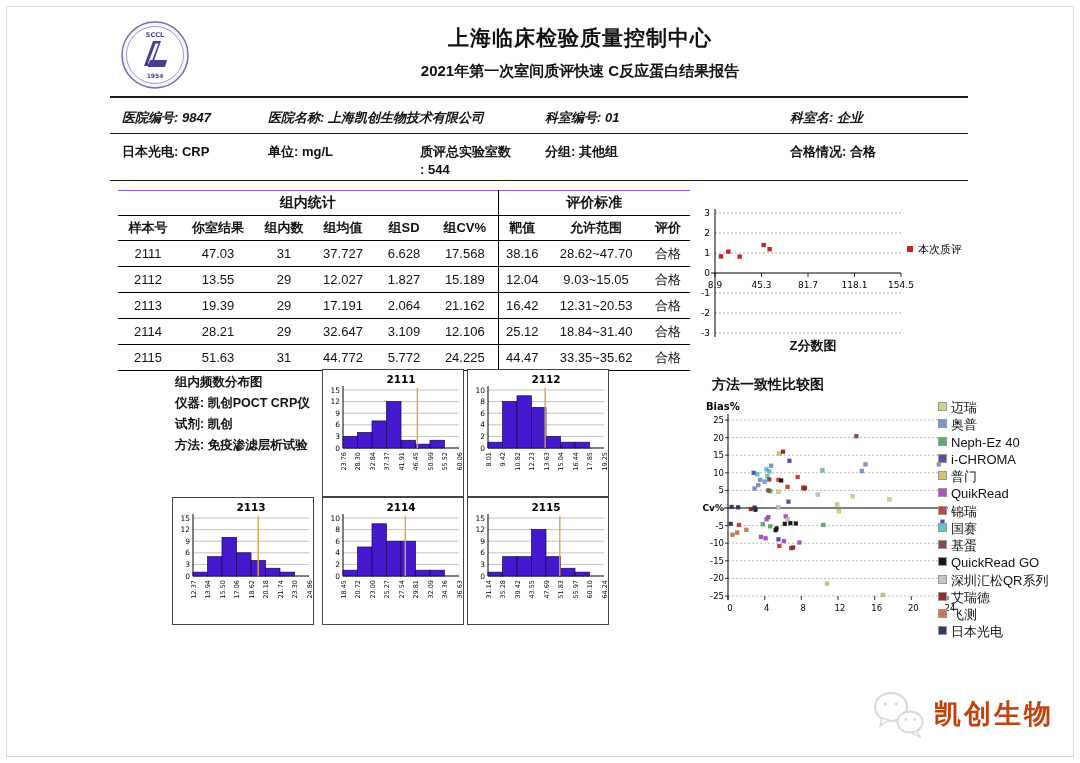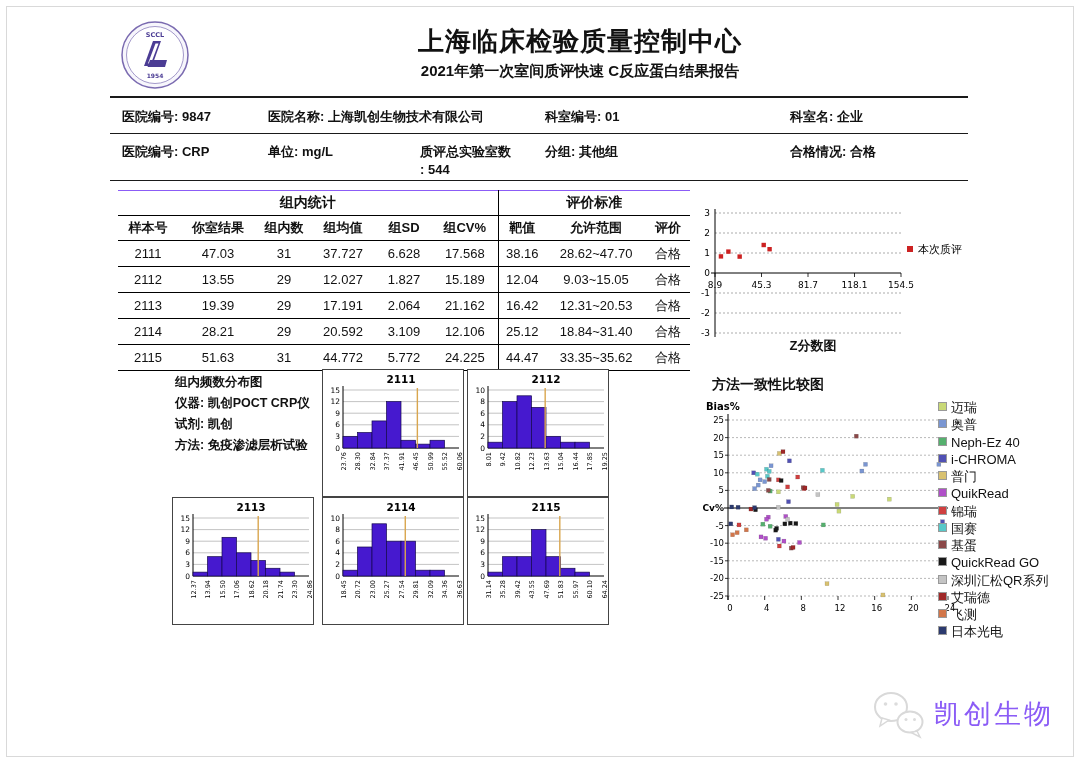--- a/index.html
+++ b/index.html
@@ -4,32 +4,32 @@
 <style>
   html,body{margin:0;padding:0;background:#ffffff;}
   body{width:1080px;height:763px;position:relative;overflow:hidden;
        font-family:"Liberation Sans","DejaVu Sans",sans-serif;color:#111;}
   #sheet{position:absolute;inset:0;background:#fff;}
   #frame{position:absolute;left:6px;top:6px;right:6px;bottom:6px;border:1px solid #d9d9d9;}
 
   
   #logo{position:absolute;left:120px;top:20px;width:70px;height:70px;}
   #main-title{position:absolute;left:80px;right:0;top:24px;text-align:center;
-              font-size:26px;font-weight:bold;letter-spacing:1px;}
+              font-size:21px;font-weight:bold;letter-spacing:1px;}
   #sub-title{position:absolute;left:80px;right:0;top:62px;text-align:center;
              font-size:15px;font-weight:bold;}
 
   .line{position:absolute;left:110px;width:858px;background:#1a1a1a;}
   #hr-header{top:96px;height:2px;}
   #hr-info1{top:133px;height:1px;}
   #hr-info2{top:180px;height:1px;}
 
   
   .info-row{position:absolute;left:110px;width:858px;display:flex;font-size:13px;font-weight:bold;}
-  #info-row-0{top:100px;height:33px;align-items:center;}
+  #info-row-0{top:94px;height:33px;align-items:flex-end;font-style:italic;}
   #info-row-1{top:138px;align-items:flex-start;padding-top:5px;}
   .info-item{padding-left:12px;box-sizing:border-box;line-height:18px;}
   #info-row-0 .info-item:nth-child(1){width:146px;}
   #info-row-0 .info-item:nth-child(2){width:277px;}
   #info-row-0 .info-item:nth-child(3){width:245px;}
   #info-row-0 .info-item:nth-child(4){flex:1;}
   #info-row-1 .info-item:nth-child(1){width:146px;}
   #info-row-1 .info-item:nth-child(2){width:152px;}
   #info-row-1 .info-item:nth-child(3){width:125px;}
   #info-row-1 .info-item:nth-child(4){width:245px;}
@@ -64,21 +64,21 @@
   #method-chart{position:absolute;left:688px;top:376px;width:392px;height:282px;}
   #method-title{margin-left:24px;font-size:14px;font-weight:bold;}
   #method-svg-wrap{position:absolute;left:0;top:20px;margin-left:12px;}
   #method-legend{position:absolute;left:250px;top:24px;width:140px;font-size:13px;line-height:1.25;}
   .legend-item{display:flex;margin-bottom:1px;}
   .legend-swatch{flex:0 0 7px;width:7px;height:7px;margin:2px 4px 0 0;border:0.5px solid #999;}
   .legend-label{flex:1;word-break:break-all;}
 
   
   #watermark{position:absolute;left:870px;top:688px;display:flex;align-items:center;gap:6px;}
-  #watermark-text{font-size:27px;font-weight:normal;color:#8b5cf6;letter-spacing:3px;}
+  #watermark-text{font-size:27px;font-weight:bold;color:#c2410c;letter-spacing:3px;}
 
   svg text{font-family:"DejaVu Sans","Liberation Sans",sans-serif;}
 </style>
 </head>
 <body>
 
 <div id="sheet">
   <div id="frame"></div>
 
   <svg id="logo" viewBox="0 0 70 70">
@@ -97,21 +97,21 @@
   <div class="line" id="hr-info1"></div>
   <div class="line" id="hr-info2"></div>
 
   <div class="info-row" id="info-row-0">
       <div class="info-item">医院编号: 9847</div>
       <div class="info-item">医院名称: 上海凯创生物技术有限公司</div>
       <div class="info-item">科室编号: 01</div>
       <div class="info-item">科室名: 企业</div>
     </div>
   <div class="info-row" id="info-row-1">
-      <div class="info-item">医院编号: CRP</div>
+      <div class="info-item">日本光电: CRP</div>
       <div class="info-item">单位: mg/L</div>
       <div class="info-item">
         <div>质评总实验室数</div>
         <div>: 544</div>
       </div>
       <div class="info-item">分组: 其他组</div>
       <div class="info-item">合格情况: 合格</div>
     </div>
 
   <table id="results-table">
@@ -174,21 +174,21 @@
           <td>2.064</td>
           <td class="gdiv">21.162</td>
           <td>16.42</td>
           <td>12.31~20.53</td>
           <td>合格</td>
         </tr>
         <tr>
           <td>2114</td>
           <td>28.21</td>
           <td>29</td>
-          <td>20.592</td>
+          <td>32.647</td>
           <td>3.109</td>
           <td class="gdiv">12.106</td>
           <td>25.12</td>
           <td>18.84~31.40</td>
           <td>合格</td>
         </tr>
         <tr>
           <td>2115</td>
           <td>51.63</td>
           <td>31</td>

